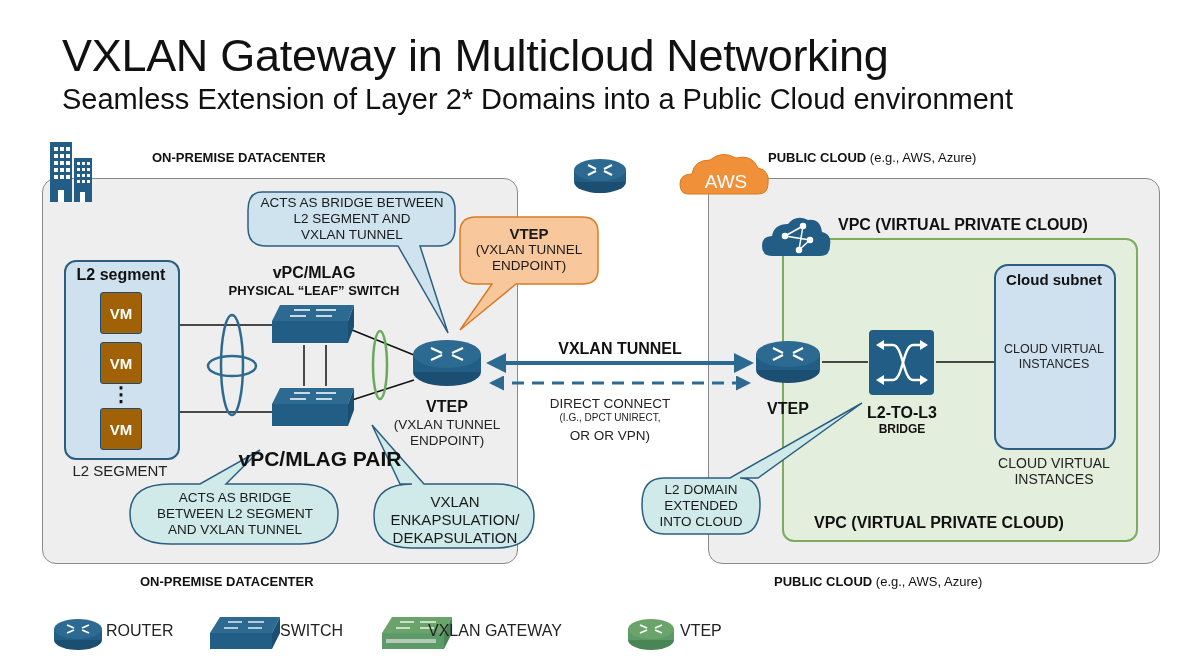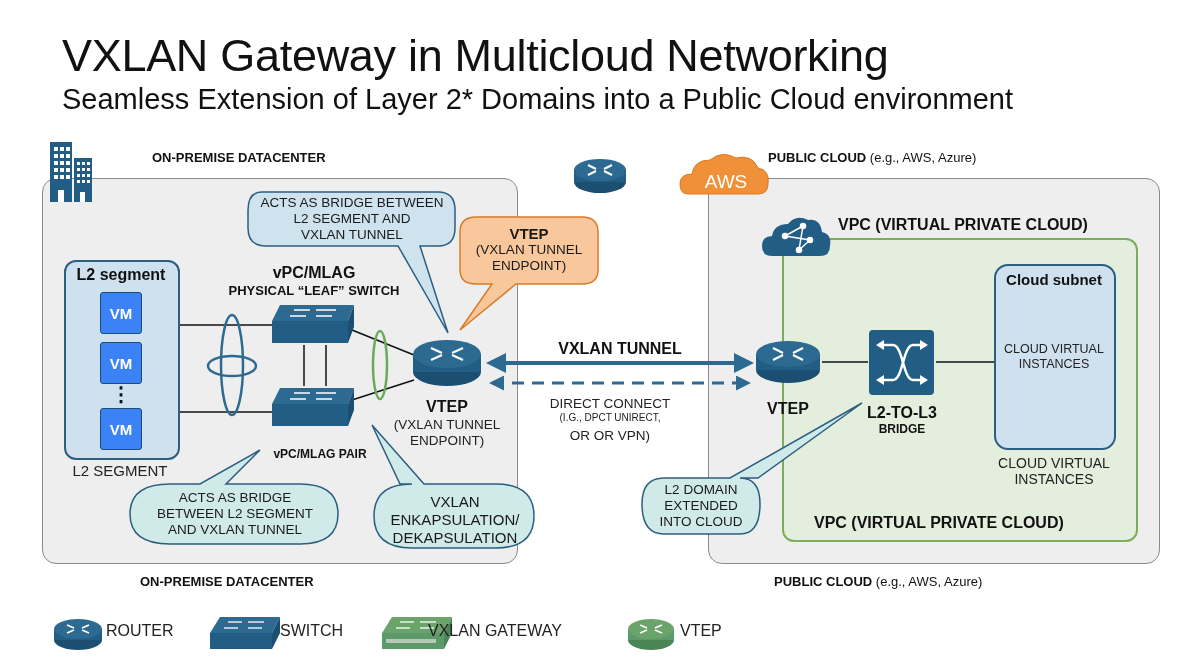--- a/index.html
+++ b/index.html
@@ -6,21 +6,21 @@
   body { width:1200px; height:670px; position:relative; overflow:hidden; font-family:"Liberation Sans", sans-serif; color:#111; }
   .abs { position:absolute; }
   .title { left:62px; top:30px; font-size:45px; line-height:52px; color:#111; white-space:nowrap; letter-spacing:-0.3px; }
   .subtitle { left:62px; top:82px; font-size:29px; line-height:34px; color:#111; white-space:nowrap; }
   .sec-label { font-weight:bold; font-size:13px; white-space:nowrap; }
   .sec-label .normal { font-weight:normal;margin-top:30px; }
   .panel { background:#eeeeee; border:1.5px solid #8a8a8a; border-radius:14px; }
   .vpc { background:#e3eedd; border:2px solid #7aad5c; border-radius:12px; }
   .subnet { background:#cfe1ef; border:2px solid #2c5e80; border-radius:14px; }
   .l2seg { background:#cfe1ef; border:2px solid #2c5e80; border-radius:12px; }
-  .vm { width:40px; height:40px; background:#3b82f6; border:1.5px solid #1b4e70; border-radius:3px; color:#fff; font-weight:bold; font-size:15px; display:flex; align-items:center; justify-content:center; }
+  .vm { width:40px; height:40px; background:#a16207; border:1.5px solid #1b4e70; border-radius:3px; color:#fff; font-weight:bold; font-size:15px; display:flex; align-items:center; justify-content:center; }
   .bold-lbl { font-weight:bold; text-align:center; white-space:nowrap; }
   .txt { text-align:center; white-space:nowrap; color:#222; }
   .callout { position:absolute; display:flex; align-items:center; justify-content:center; text-align:center; font-size:13.5px; line-height:16px; color:#1a1a1a;border-radius:24px; }
   .legend-lbl { font-size:16px; color:#222; white-space:nowrap; }
   svg { position:absolute; left:0; top:0; overflow:visible; }
 </style>
 </head>
 <body>
 
 <div class="abs title">VXLAN Gateway in Multicloud Networking</div>
@@ -278,21 +278,21 @@
 <div class="abs l2seg" style="left:64px; top:260px; width:112px; height:196px;"></div>
 <div class="abs bold-lbl" style="left:64px; top:266px; width:114px; font-size:16px;">L2 segment</div>
 <div class="abs vm" style="left:100px; top:292px;">VM</div>
 <div class="abs vm" style="left:100px; top:342px;">VM</div>
 <div class="abs bold-lbl" style="left:100px; top:382px; width:42px; font-size:20px;">⋮</div>
 <div class="abs vm" style="left:100px; top:408px;">VM</div>
 <div class="abs txt" style="left:64px; top:462px; width:112px; font-size:15px;">L2 SEGMENT</div>
 
 <div class="abs bold-lbl" style="left:214px; top:264px; width:200px; font-size:16px;">vPC/MLAG</div>
 <div class="abs bold-lbl" style="left:214px; top:283px; width:200px; font-size:13px;">PHYSICAL “LEAF” SWITCH</div>
-<div class="abs bold-lbl" style="left:230px; top:447px; width:180px; font-size:12px;">vPC/MLAG PAIR</div>
+<div class="abs bold-lbl" style="left:230px; top:447px; width:180px; font-size:21px;">vPC/MLAG PAIR</div>
 
 <div class="abs bold-lbl" style="left:400px; top:398px; width:94px; font-size:16px;">VTEP</div>
 <div class="abs txt" style="left:384px; top:417px; width:126px; font-size:13.5px;">(VXLAN TUNNEL</div>
 <div class="abs txt" style="left:384px; top:433px; width:126px; font-size:13.5px;">ENDPOINT)</div>
 
 <div class="callout" style="left:250px; top:194px; width:204px; height:50px; flex-direction:column;">
   <span>ACTS AS BRIDGE BETWEEN</span>
   <span>L2 SEGMENT AND</span>
   <span>VXLAN TUNNEL</span>
 </div>

